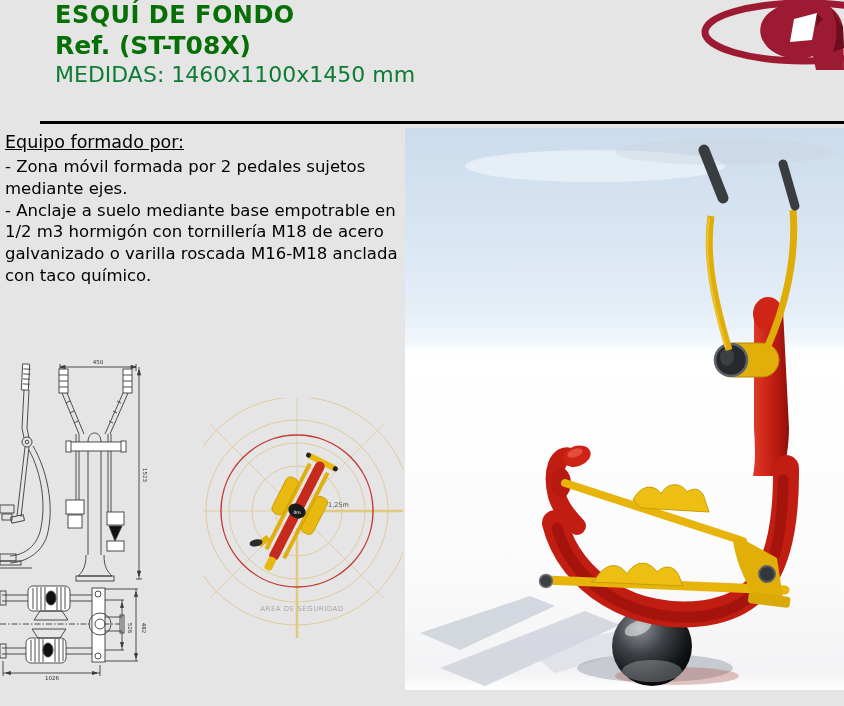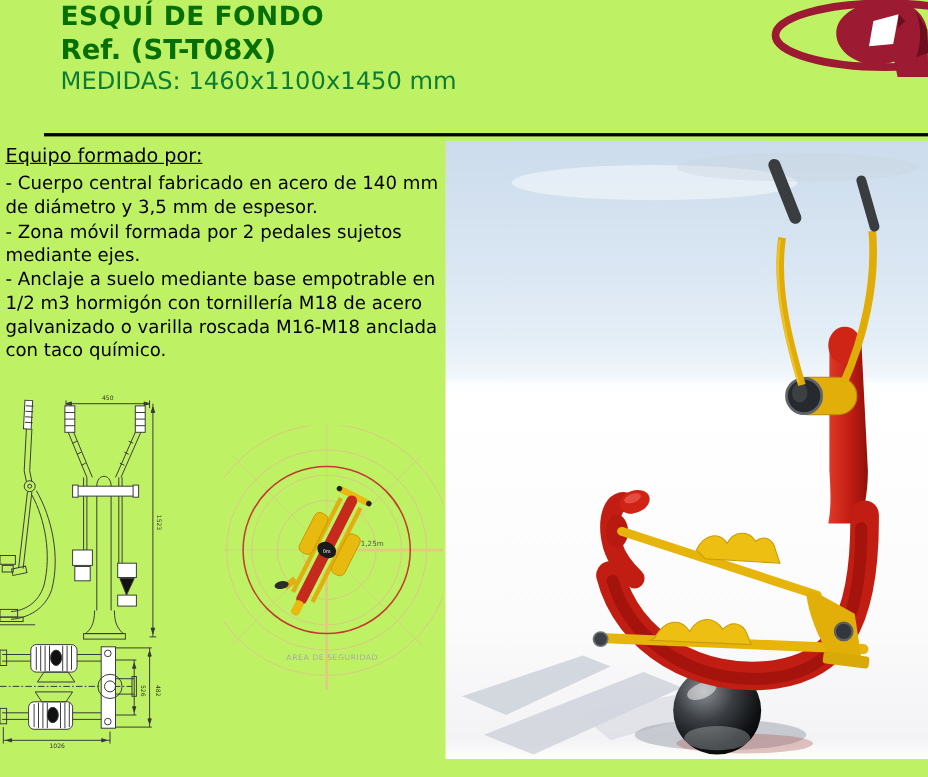--- a/index.html
+++ b/index.html
@@ -1,17 +1,17 @@
 <!DOCTYPE html>
 <html style="--title-green: #066F06; --medidas-green: #0E7C34; --logo-maroon: #9C1B33; --logo-dark: #6D0E1F; --machine-red: #C21D12; --machine-yellow: #E6B40A; --safety-ring-tan: #DFC28C; --safety-circle-red: #C23B33;"><head>
 <meta charset="utf-8">
 <style>
   html,body{margin:0;padding:0;background:#fff;}
   .page{
-    position:relative;width:844px;height:706px;background:#bef264;overflow:hidden;
+    position:relative;width:844px;height:706px;background:#e5e5e5;overflow:hidden;
     font-family:"DejaVu Sans", sans-serif;color:#000;
   }
   
   .header{position:absolute;left:55px;top:2px;}
   .title1{color:var(--title-green,#066F06);font-size:24px;font-weight:bold;letter-spacing:.5px;line-height:1.15;}
   .title2{color:var(--title-green,#066F06);font-size:25px;font-weight:bold;line-height:1.25;}
   .title3{color:var(--medidas-green,#0E7C34);font-size:22px;font-weight:normal;line-height:1.25;}
   .logo{position:absolute;left:700px;top:0;width:144px;height:70px;}
   .divider{position:absolute;left:40px;top:121px;width:804px;height:3px;background:#000;}
   
@@ -20,21 +20,21 @@
   .equip p{margin:0;}
   
   .photo{
     position:absolute;left:405px;top:128px;width:439px;height:562px;
     background:linear-gradient(180deg,#ccdcec 0%,#d8e5f2 18%,#e4eef7 32%,#f0f6fb 38%,
       #fdfeff 39.5%,#ffffff 42%,#fbfbfc 78%,#f3f3f5 97%,#ffffff 100%);
   }
   .photo svg{display:block;}
   
   .drawings{position:absolute;left:0;top:358px;}
-  .safety{position:absolute;left:203px;top:387px;}
+  .safety{position:absolute;left:203px;top:398px;}
   svg text{font-family:"DejaVu Sans", sans-serif;}
 </style>
 </head>
 <body>
 
 <div class="page">
 
   <div class="header">
     <div class="title1">ESQUÍ DE FONDO</div>
     <div class="title2">Ref. (ST-T08X)</div>
@@ -48,21 +48,20 @@
       <path d="M131,8 L143,27 L144,48 L133,52 C138,38 138,20 131,8 Z" fill="var(--logo-dark,#6D0E1F)"></path>
       <path d="M94,19 L117,13 L112,40 L90,42 Z" fill="#ffffff"></path>
       <path d="M117,13 L123,19 L116,26 Z" fill="var(--logo-dark,#6D0E1F)"></path>
     </svg>
   </div>
 
   <div class="divider"></div>
 
   <div class="equip">
     <h2 class="heading">Equipo formado por:</h2>
-    <p>- Cuerpo central fabricado en acero de 140 mm de diámetro y 3,5 mm de espesor.</p>
     <p>- Zona móvil formada por 2 pedales sujetos mediante ejes.</p>
     <p>- Anclaje a suelo mediante base empotrable en 1/2 m3 hormigón con tornillería M18 de acero galvanizado o varilla roscada M16-M18 anclada con taco químico.</p>
   </div>
 
   <div class="photo">
     <svg width="439" height="562" viewBox="0 0 439 562">
       <defs>
         <radialGradient id="sphereG" cx="35%" cy="28%" r="85%">
           <stop offset="0%" stop-color="#8b9095"></stop>
           <stop offset="40%" stop-color="#3a3e42"></stop>

